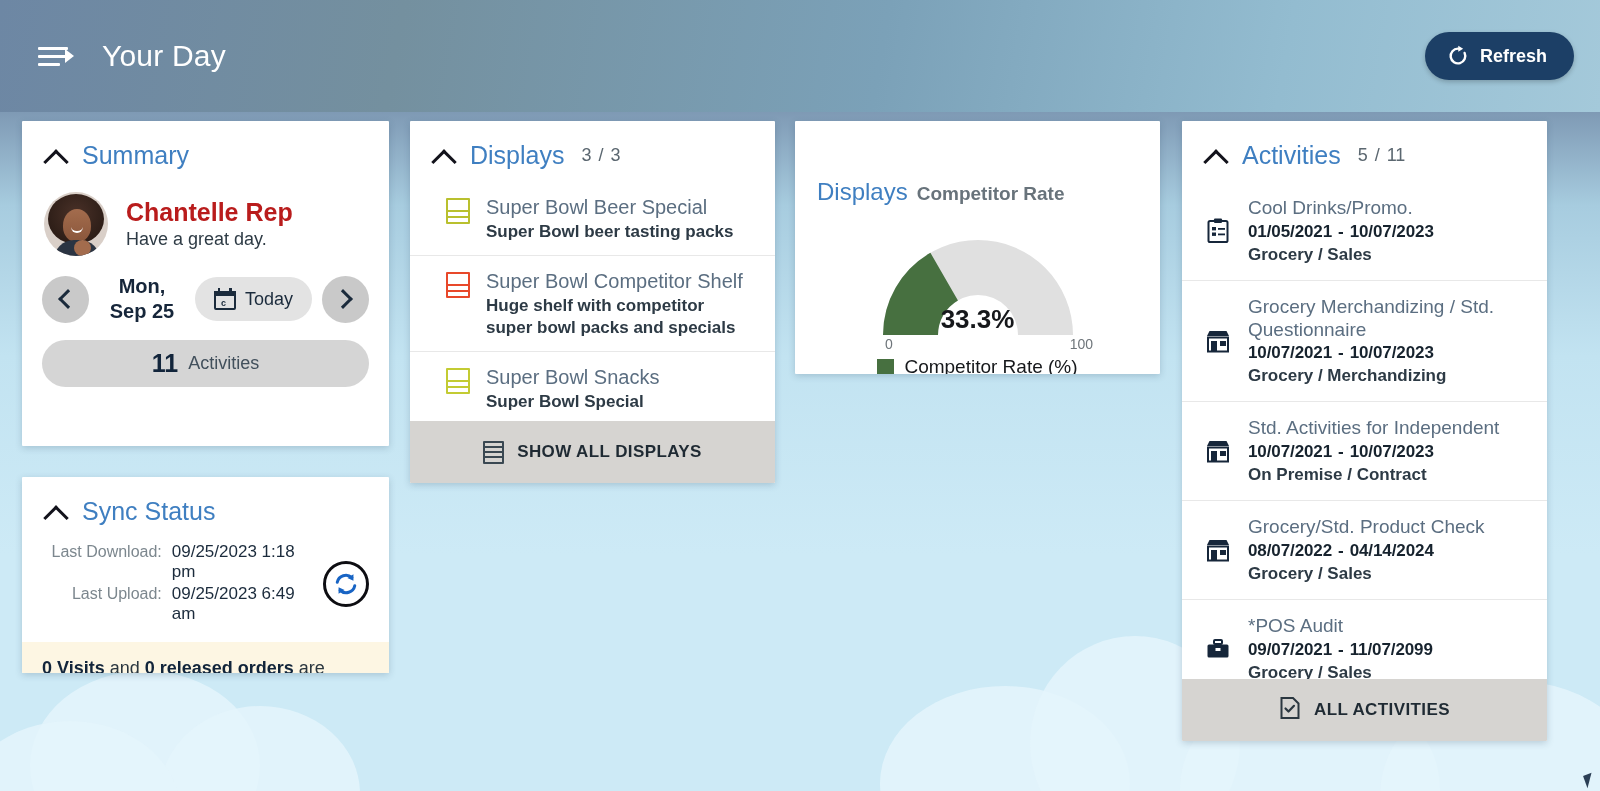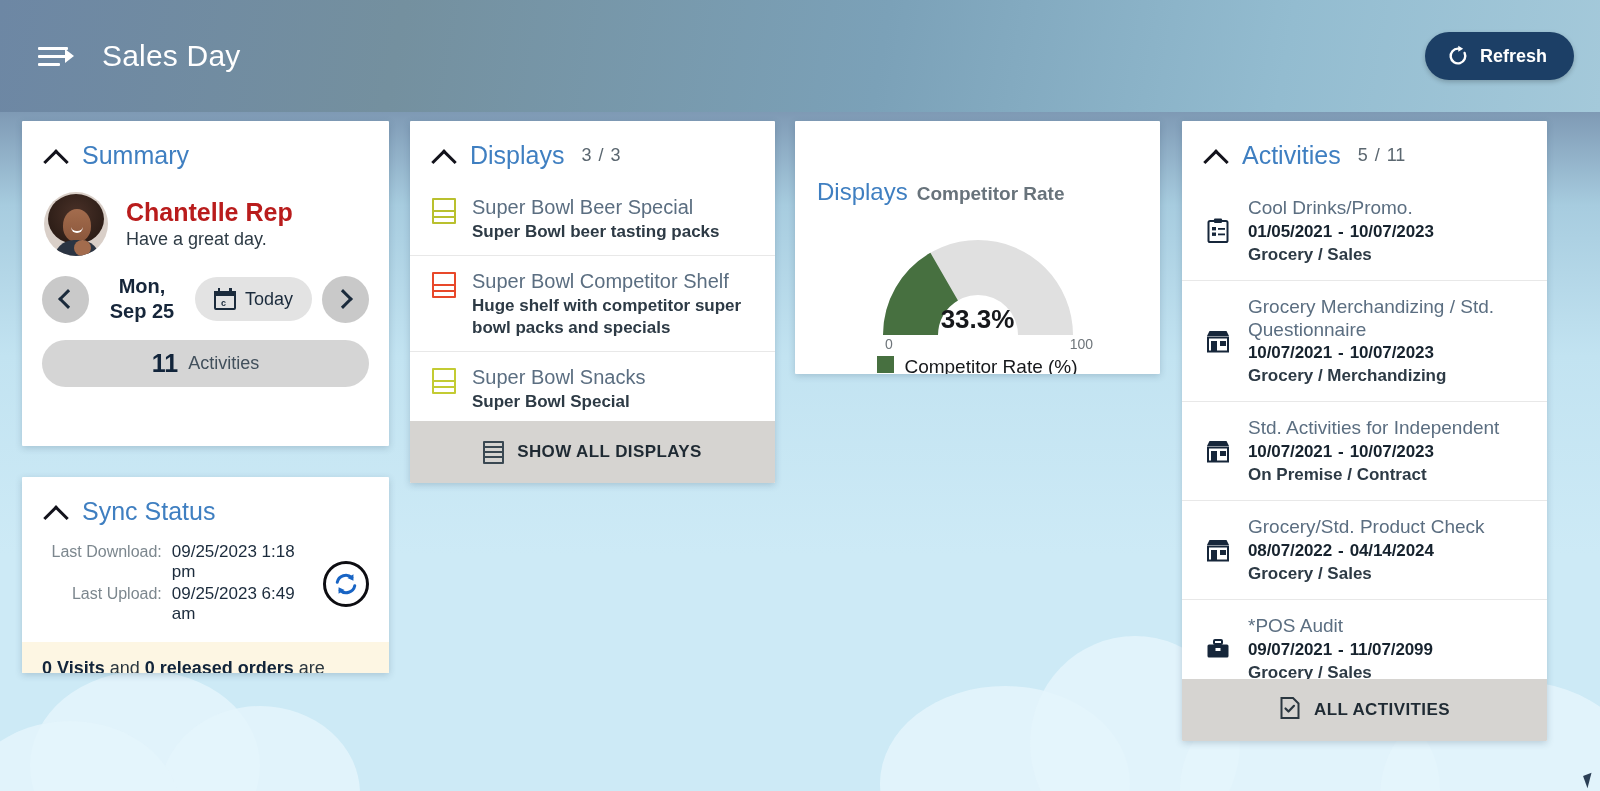--- a/index.html
+++ b/index.html
@@ -275,21 +275,21 @@
     line-height: 1.35;
   }
   .warn-banner b { color: #12253b; }
 
   
   #displays-card { left: 410px; top: 121px; width: 365px; height: 362px; }
   .list { padding: 4px 0 0 0; }
   .list-row {
     display: flex;
     gap: 16px;
-    padding: 13px 20px 13px 22px;
+    padding: 13px 20px 13px 36px;
     border-top: 1px solid #e8e8e8;
     cursor: pointer;
   }
   .list-row:first-child { border-top: none; }
   .shelf-icon { width: 24px; height: 26px; flex: none; margin-top: 3px; position: relative; }
   .shelf-icon .fr { position:absolute; inset:0; border:2px solid currentColor; border-radius:1px; }
   .shelf-icon .sh { position:absolute; left:2px; right:2px; height:2px; background: currentColor; }
   .shelf-icon .sh:nth-of-type(1) { top:6px; }
   .shelf-icon .sh:nth-of-type(2) { top:12px; }
   .shelf-icon .sh:nth-of-type(3) { top:18px; }
@@ -335,21 +335,21 @@
     font-size: 14px;
     color: #6e757a;
     top: 126px;
   }
   .gauge-tick.min { left: 90px; }
   .gauge-tick.max { right: 67px; }
   .gauge-legend {
     position: absolute;
     left: 0; right: 0;
     top: 146px;
-    display: flex; align-items: flex-start; justify-content: center; gap: 10px;
+    display: flex; align-items: center; justify-content: center; gap: 10px;
   }
   .legend-swatch { width: 17px; height: 17px; }
   .legend-label { font-size: 19px; color: #16181b; }
 
   
   #activities-card { left: 1182px; top: 121px; width: 365px; height: 620px; }
   .act-row {
     display: flex;
     gap: 16px;
     padding: 15px 18px 15px 22px;
@@ -389,21 +389,21 @@
     <div class="cloud" style="left:1380px; bottom:-120px; width:270px; height:230px;"></div>
   </div>
 
   <div class="header">
     <div class="hamburger">
       <span></span>
         <span></span>
         <span></span>
       <i class="ham-arrow"></i>
     </div>
-    <div class="page-title">Sales Day</div>
+    <div class="page-title">Your Day</div>
     <div class="spacer"></div>
     <button class="refresh-btn">
       <svg width="22" height="22" viewBox="0 0 24 24">
         <path d="M12 4 A8 8 0 1 0 19.2 8.6" fill="none" stroke="#ffffff" stroke-width="2.6" stroke-linecap="round"></path>
         <path d="M12.3 0.8 L12.3 7.4 L17.6 4.1 Z" fill="#ffffff"></path>
       </svg>
       <span>Refresh</span>
     </button>
   </div>
 

